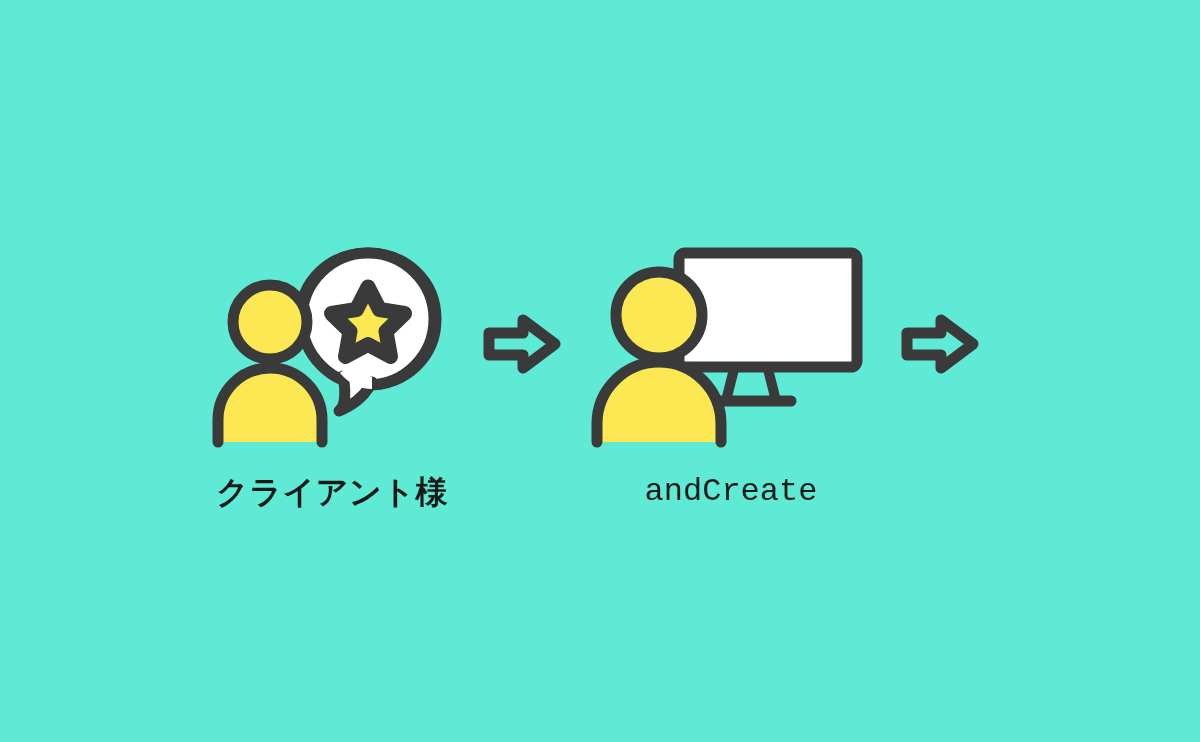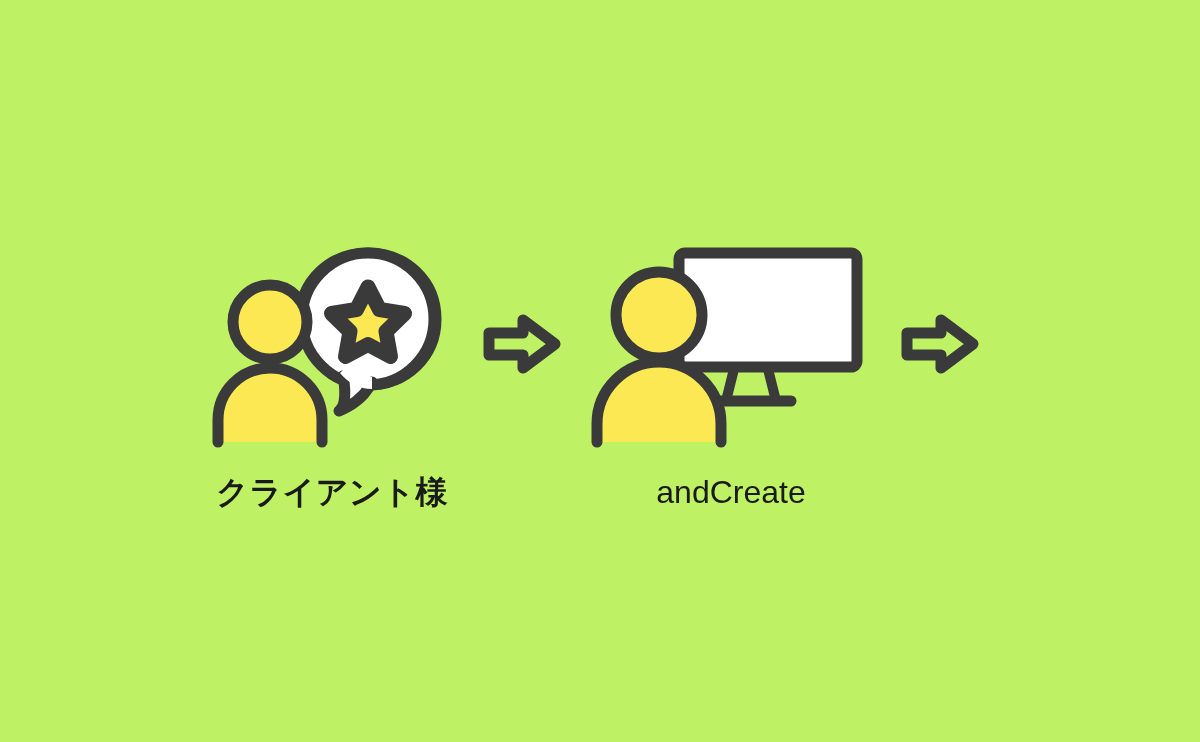--- a/index.html
+++ b/index.html
@@ -12,21 +12,21 @@
     width: 1200px;
     height: 742px;
     font-family: "Liberation Sans", "DejaVu Sans", sans-serif;
     overflow: hidden;
   }
 
   .canvas {
     position: relative;
     width: 1200px;
     height: 742px;
-    background: #bef264;
+    background: #5eead4;
   }
 
   
   .flow {
     position: absolute;
     left: 0;
     top: 0;
     width: 1200px;
     height: 742px;
     display: flex;
@@ -67,21 +67,21 @@
   .connector {
     display: flex;
     align-items: center;
     justify-content: center;
     height: 220px;
     margin-bottom: 54px;
   }
 
   
   .stage-client   { width: 262px; }
-  .stage-company  { width: 300px; }
+  .stage-company  { width: 300px; font-family: Liberation Mono, monospace; }
   .stage-team     { width: 250px; }
   .conn-1 { width: 118px; }
   .conn-2 { width: 118px; }
 
   svg { display: block; overflow: visible; }
 </style>
 </head>
 <body>
 
 <div class="canvas">

